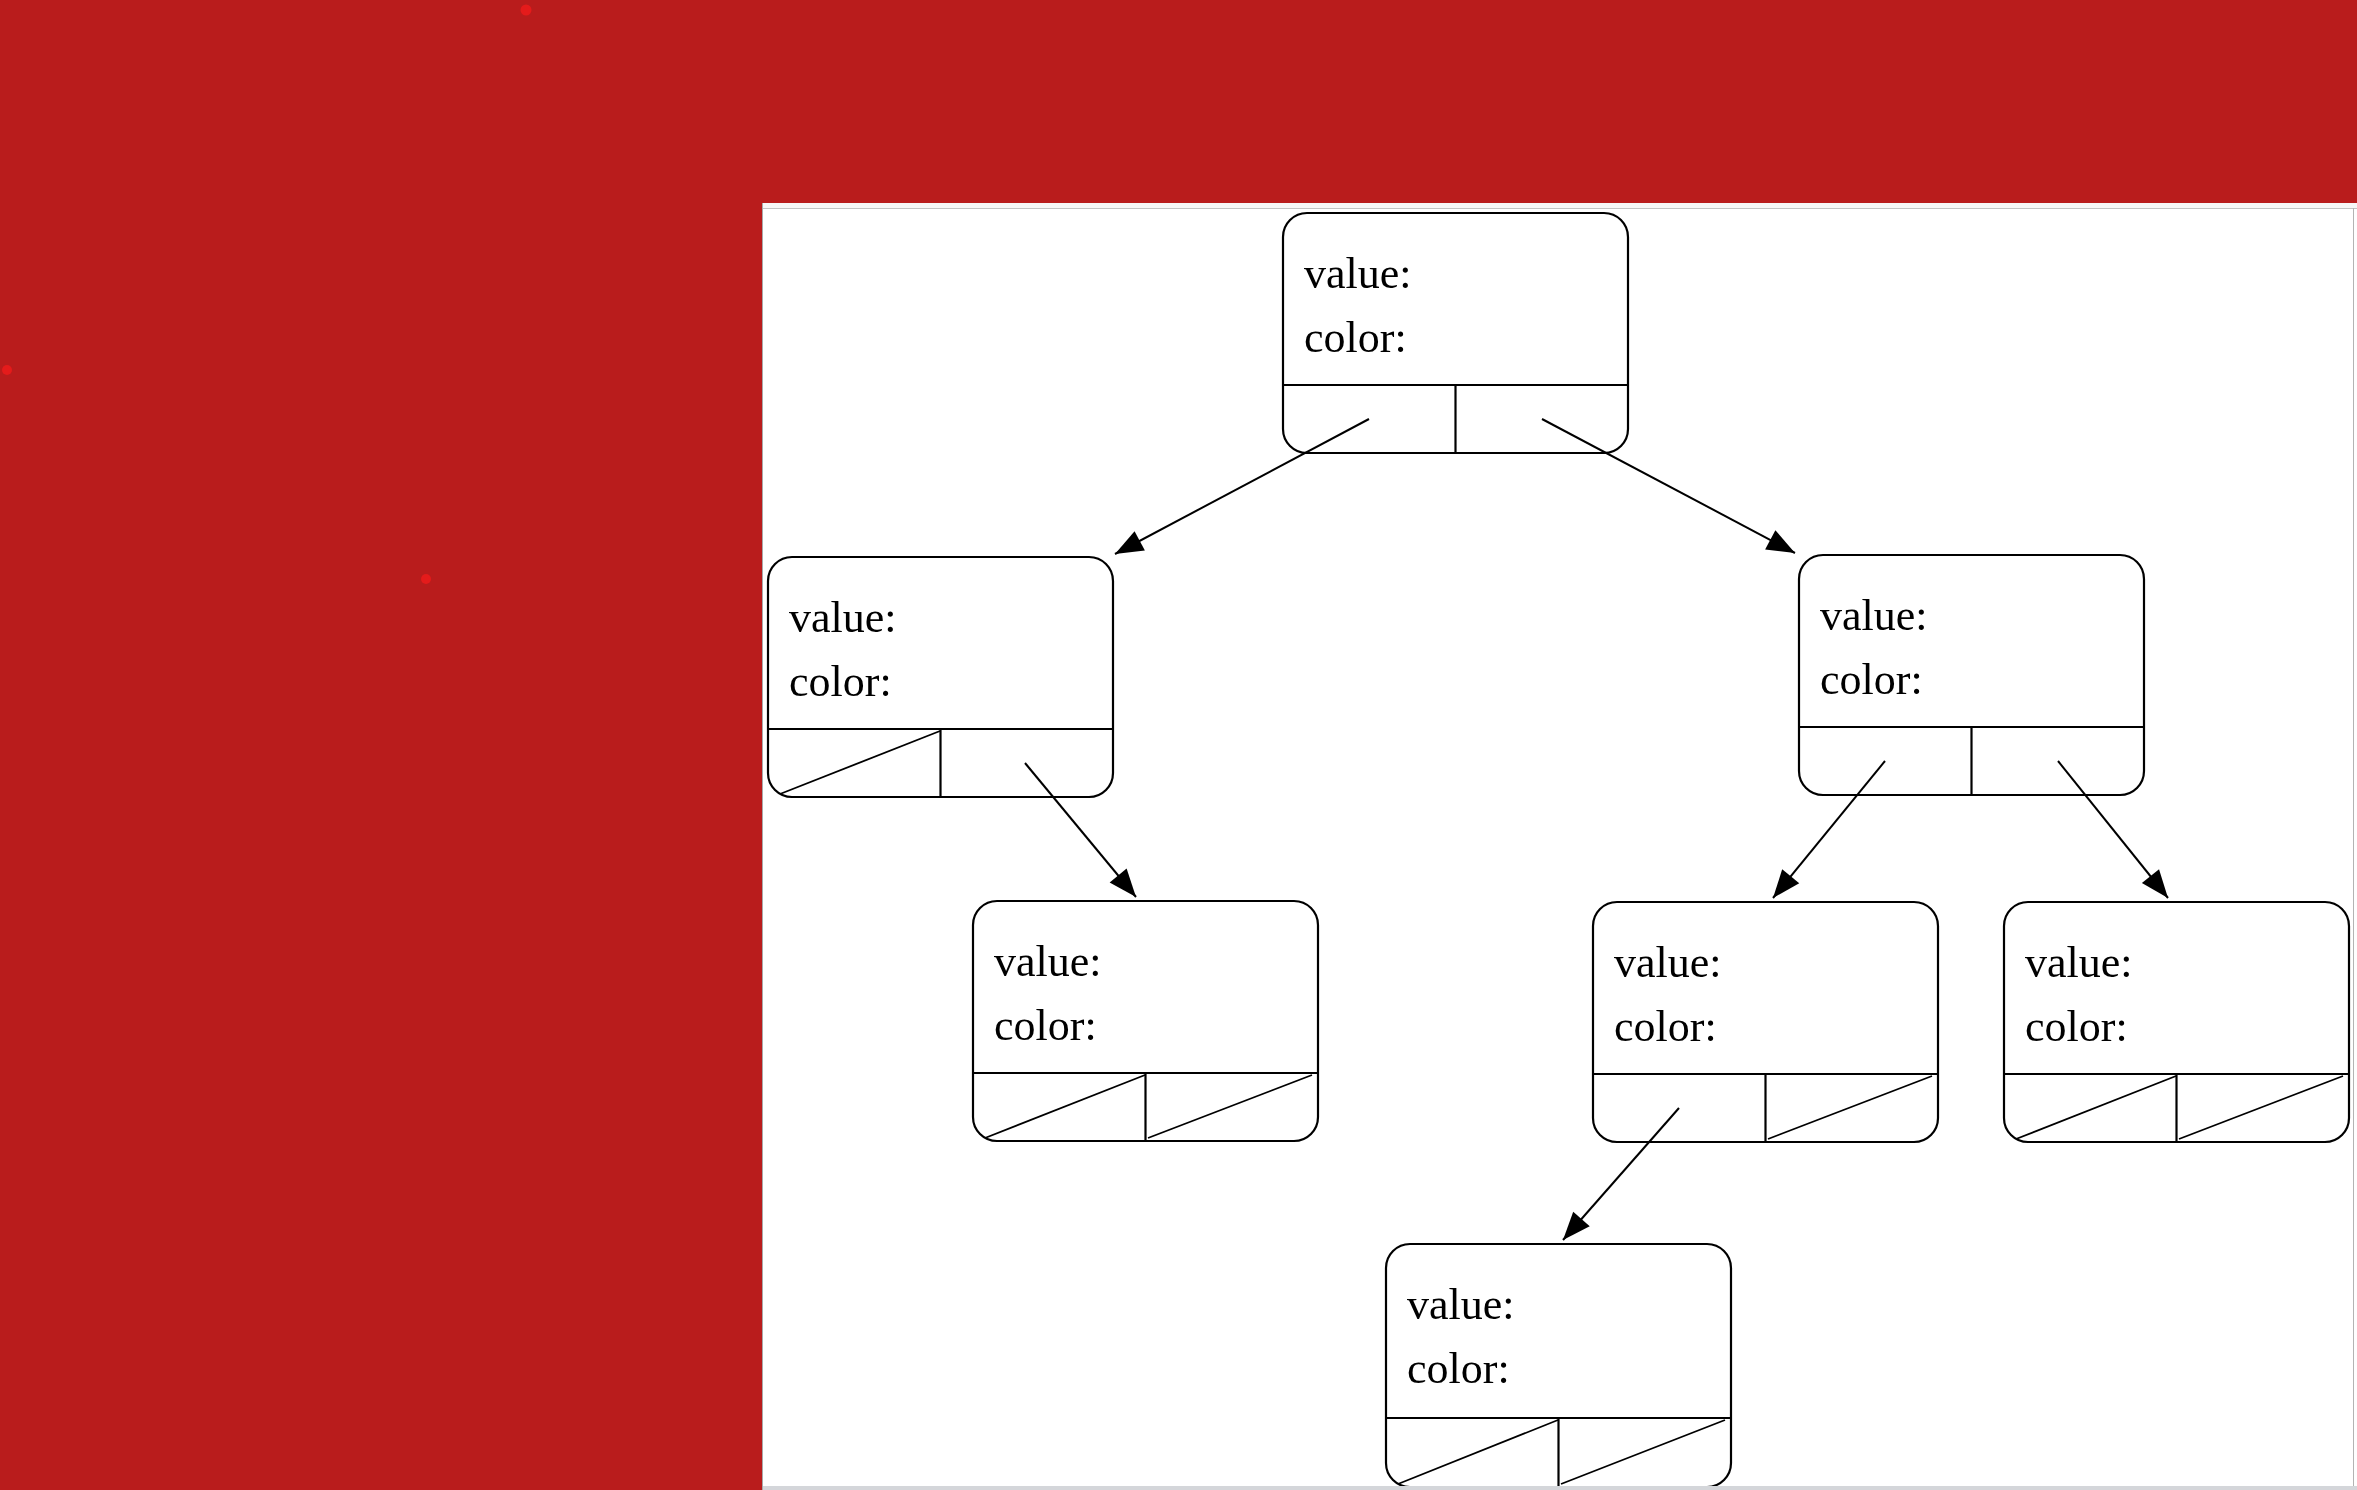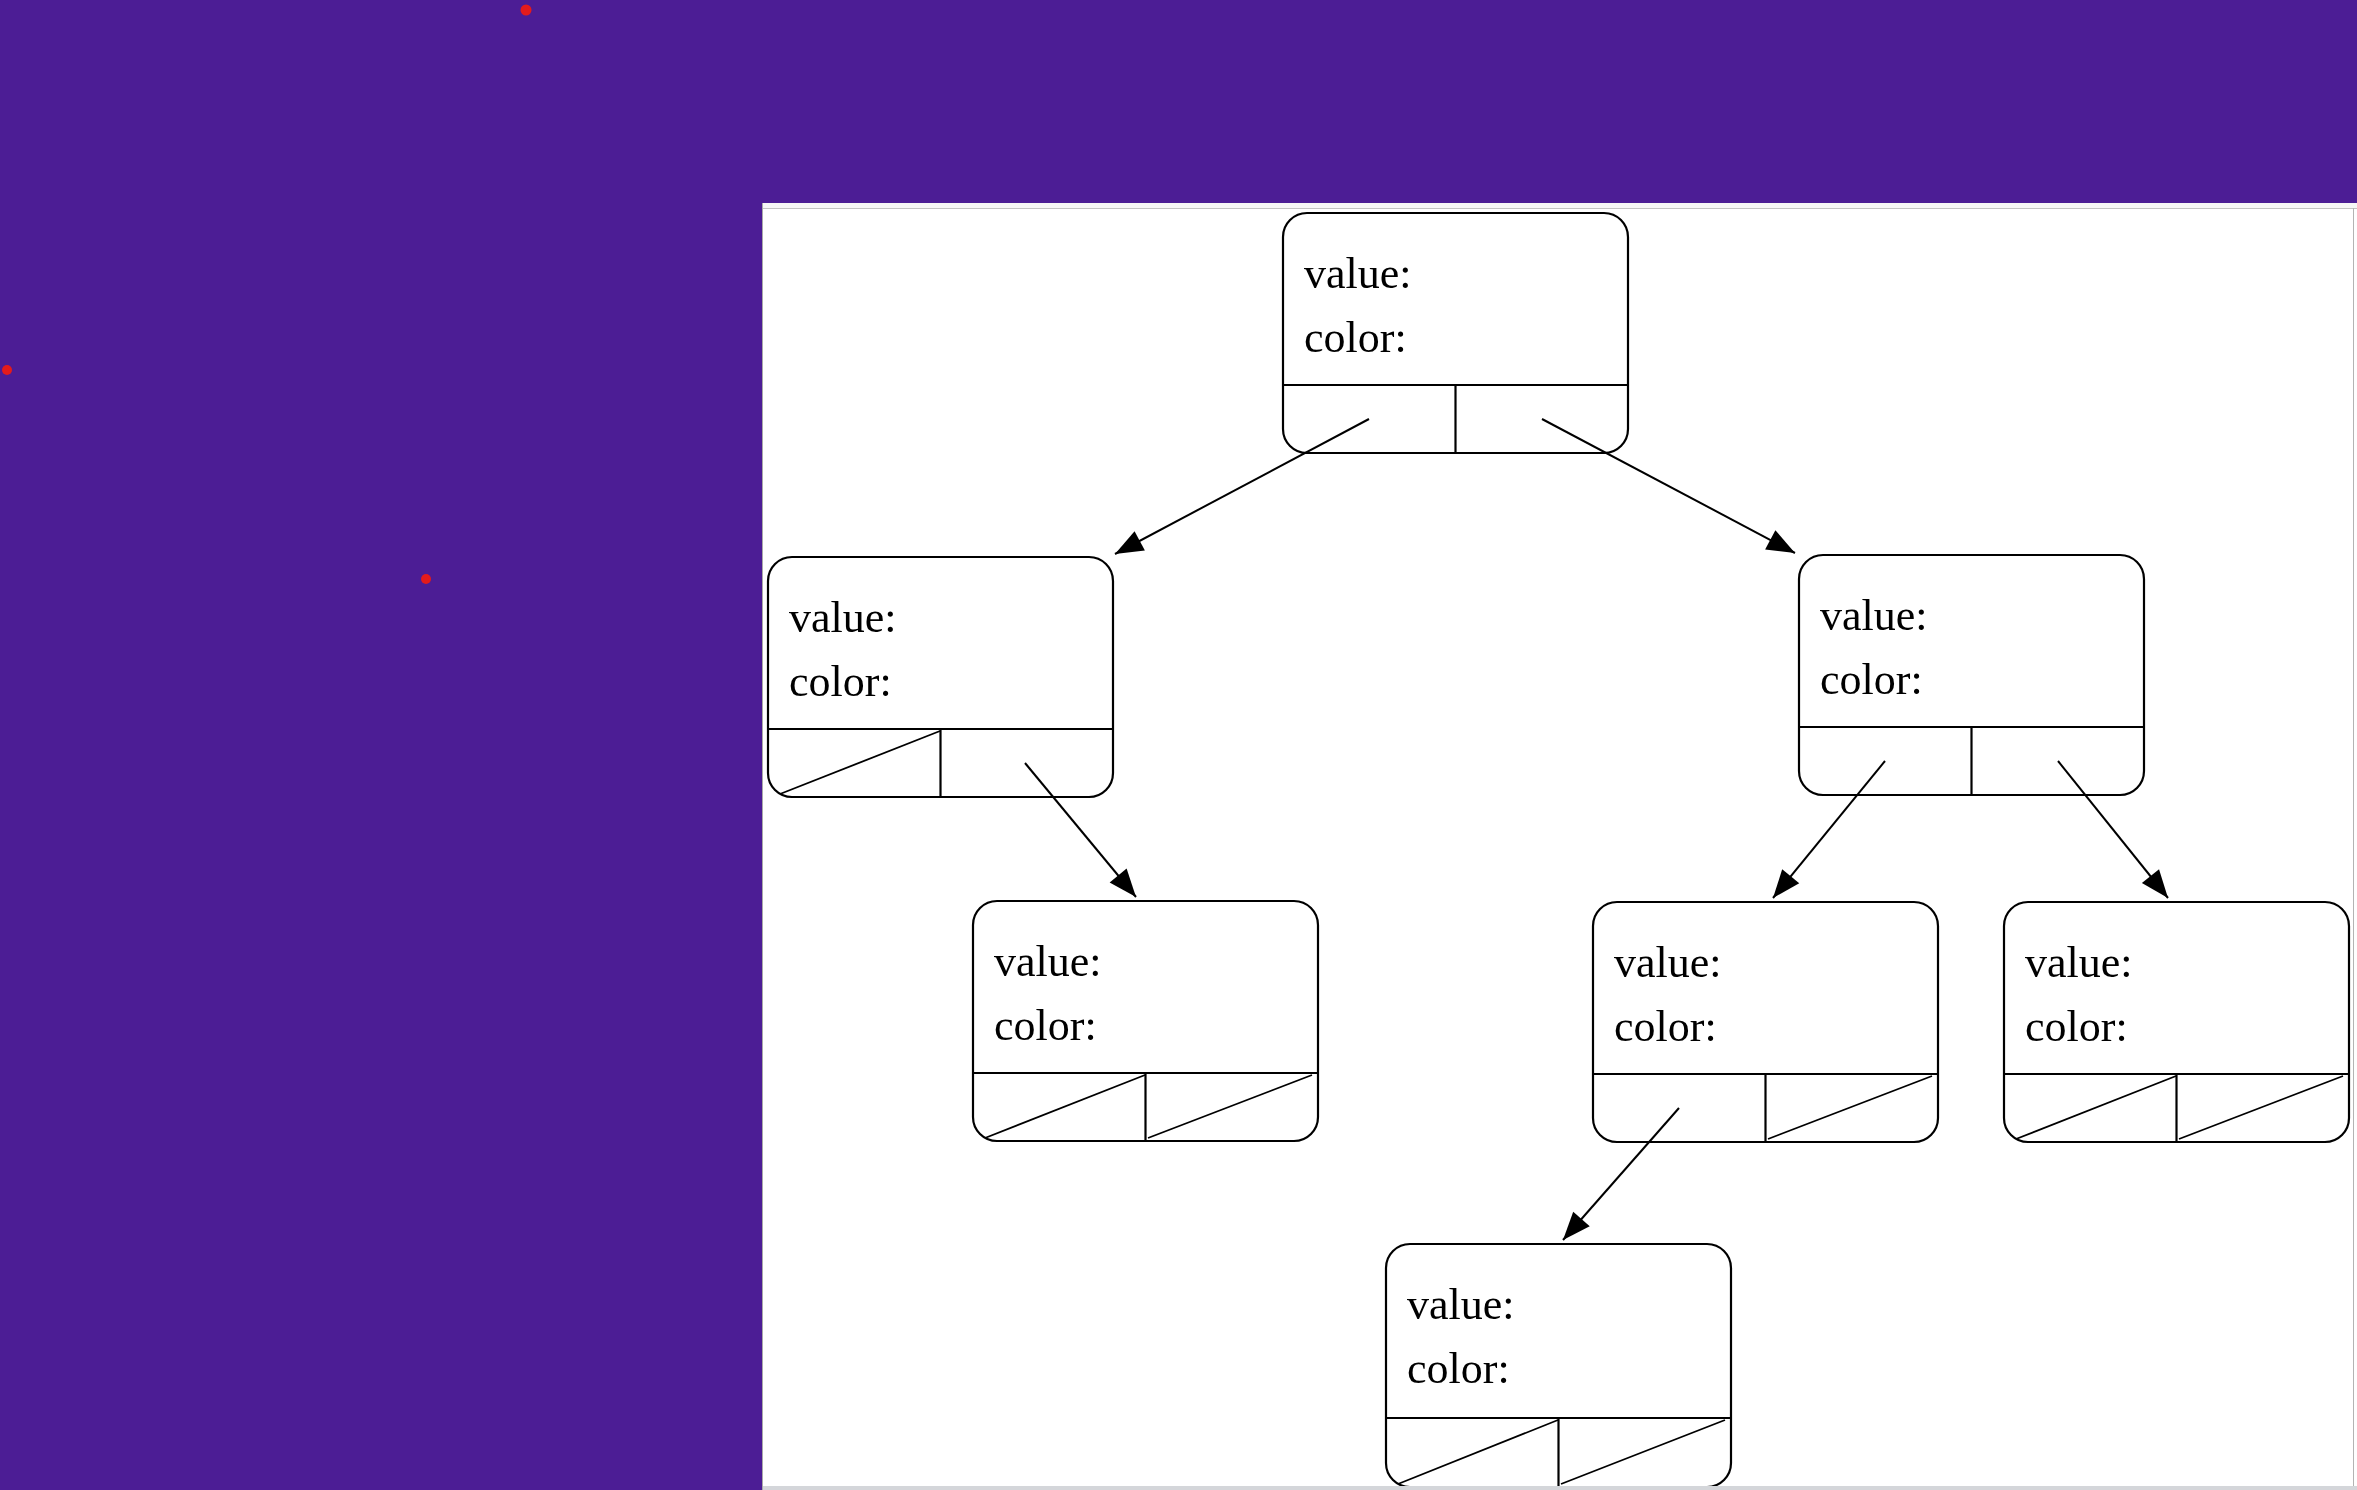--- a/index.html
+++ b/index.html
@@ -5,21 +5,21 @@
   html, body {
     margin: 0;
     padding: 0;
     background: #000000;
     font-family: "Liberation Serif", "DejaVu Serif", serif;
   }
   .scene {
     position: relative;
     width: 2357px;
     height: 1490px;
-    background: #4c1d95;
+    background: #b91c1c;
     overflow: hidden;
   }
   .dots-layer {
     position: absolute;
     left: 0; top: 0;
     width: 2357px;
     height: 1490px;
     pointer-events: none;
     z-index: 5;
   }

